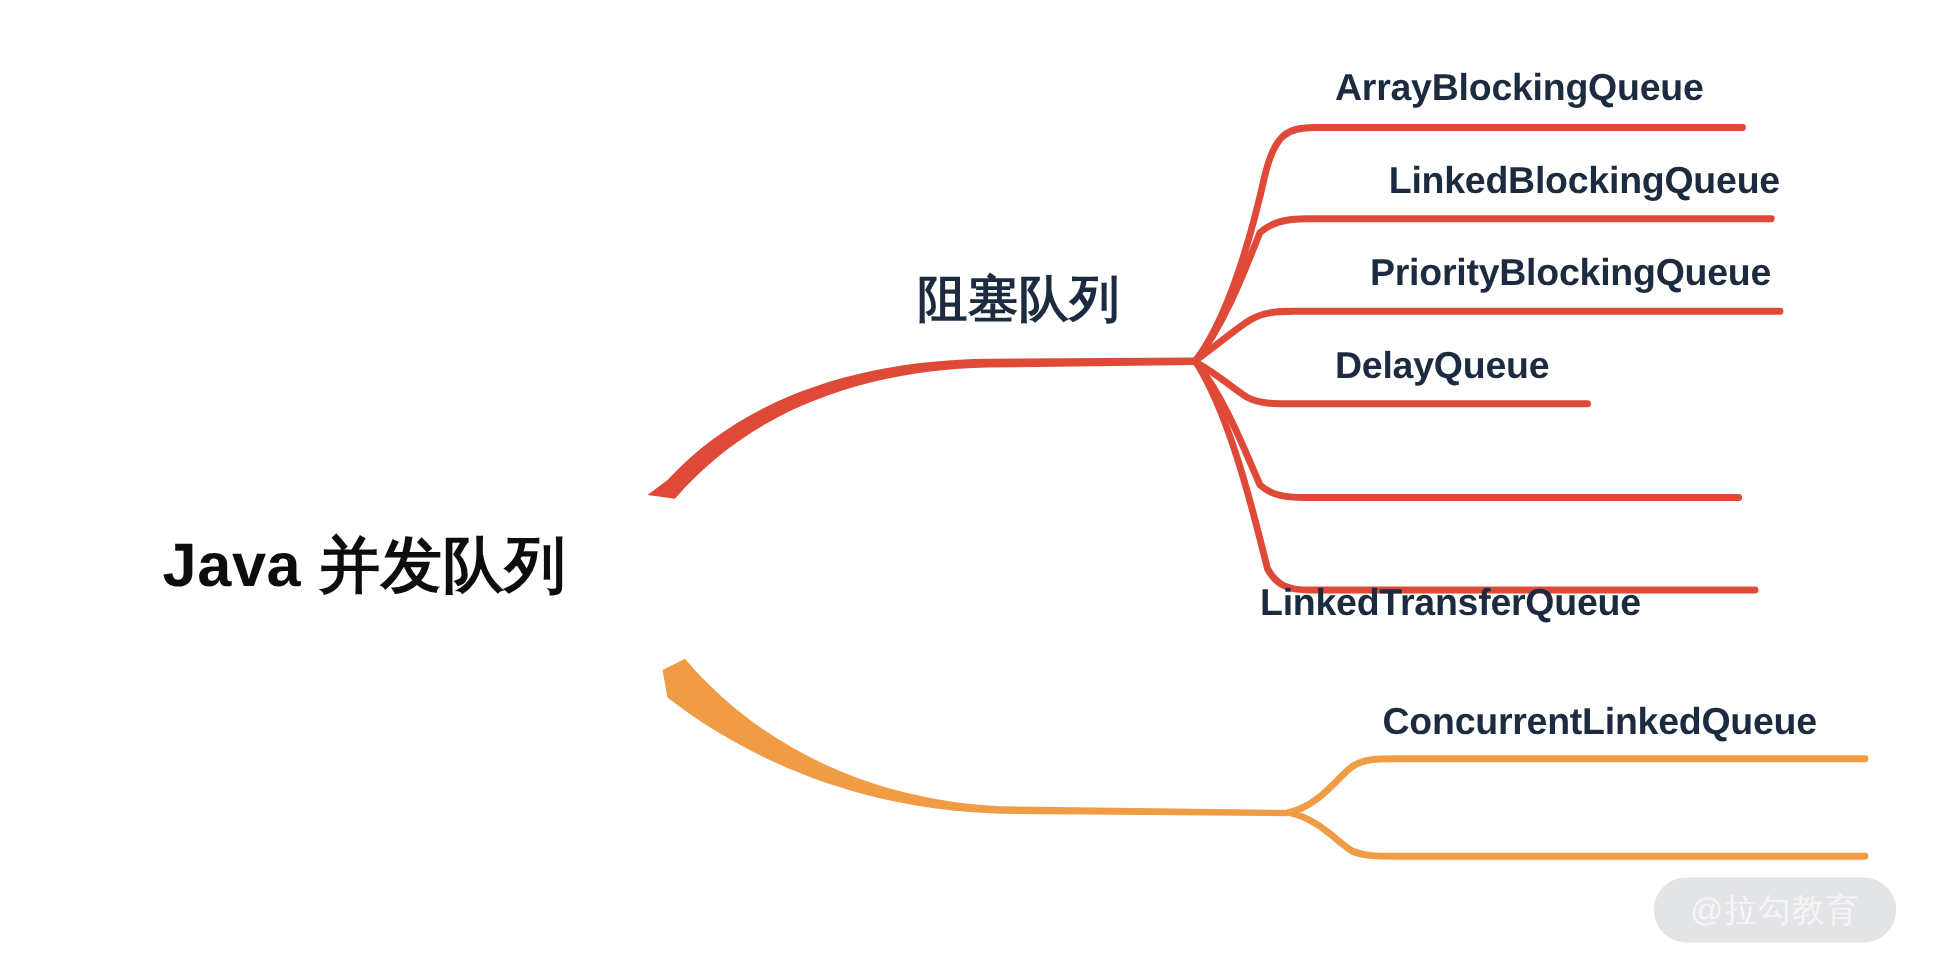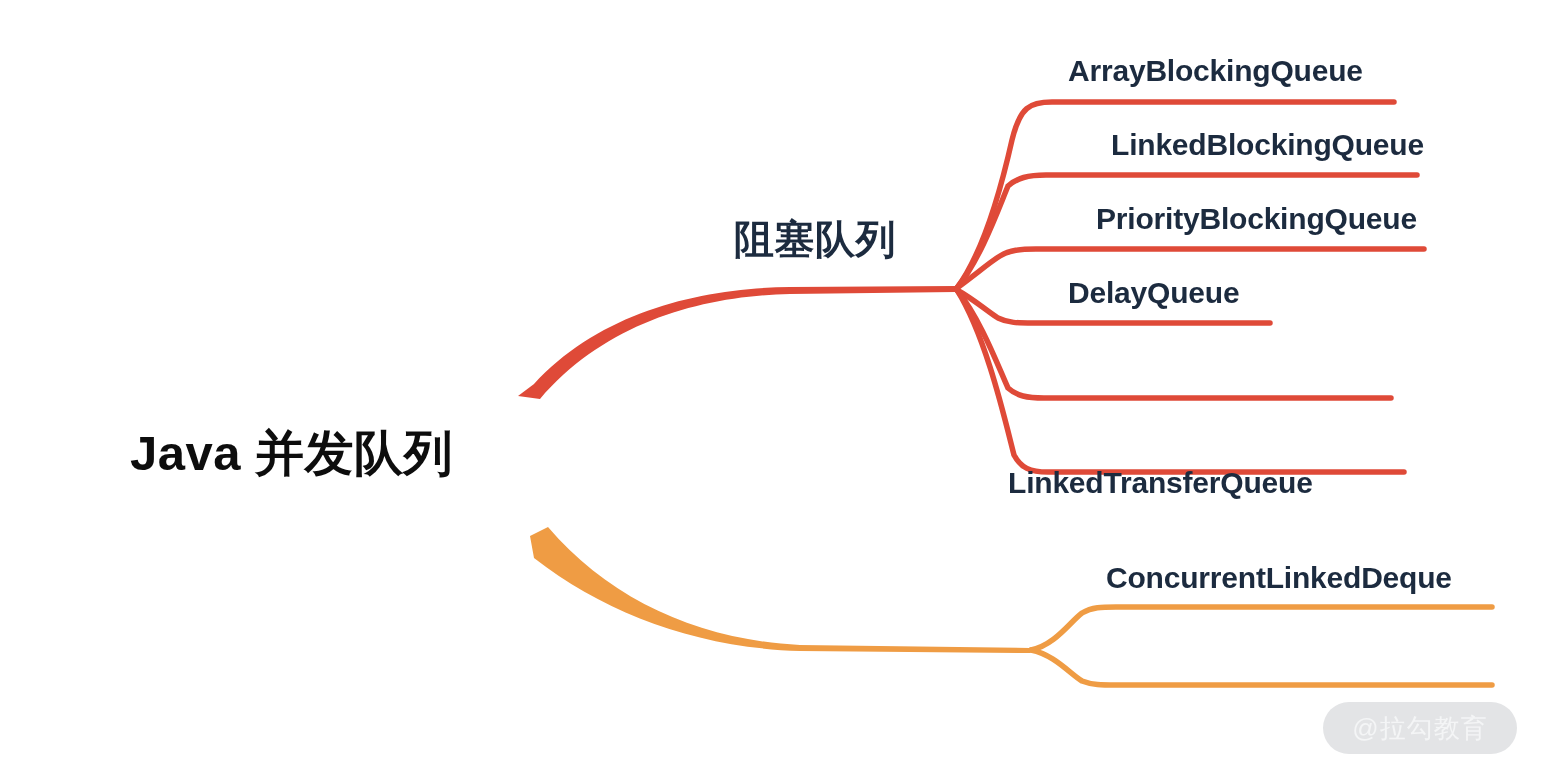--- a/index.html
+++ b/index.html
@@ -159,20 +159,20 @@
 
   <div class="leaf-label" style="left:1068px; top:130px;margin-left:43px;">LinkedBlockingQueue</div>
 
   <div class="leaf-label" style="left:1096px; top:204px;">PriorityBlockingQueue</div>
 
   <div class="leaf-label" style="left:1068px; top:278px;">DelayQueue</div>
 
 
   <div class="leaf-label" style="left:1008px; top:426px;margin-top:42px;">LinkedTransferQueue</div>
 
-  <div class="leaf-label" style="left:1106px; top:563px;">ConcurrentLinkedDeque</div>
+  <div class="leaf-label" style="left:1106px; top:563px;">ConcurrentLinkedQueue</div>
 
 
   <div class="watermark">
     <span class="watermark-text">@拉勾教育</span>
   </div>
 
 </div>
 
 </body></html>

